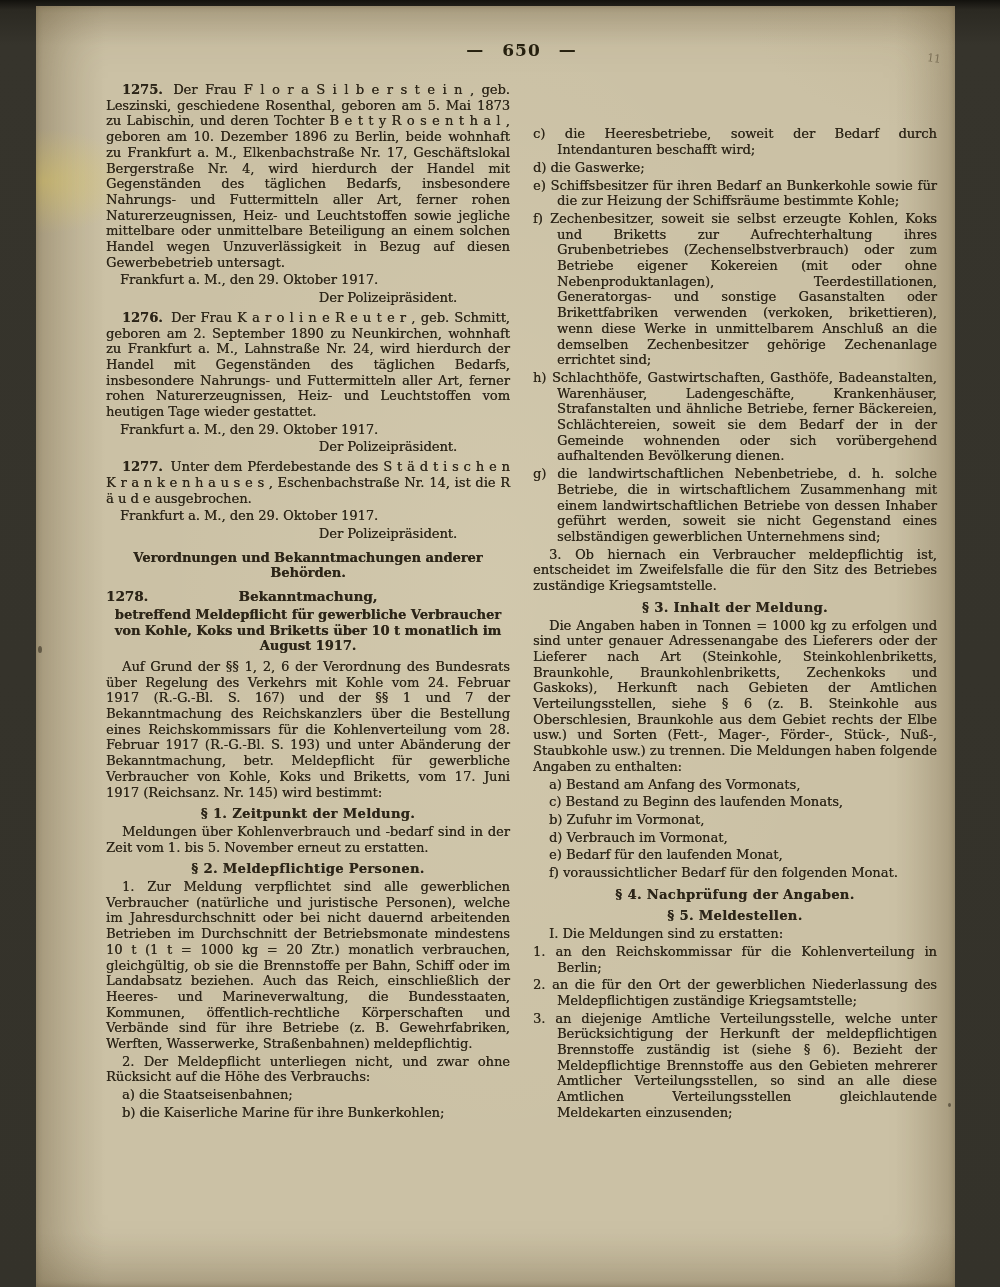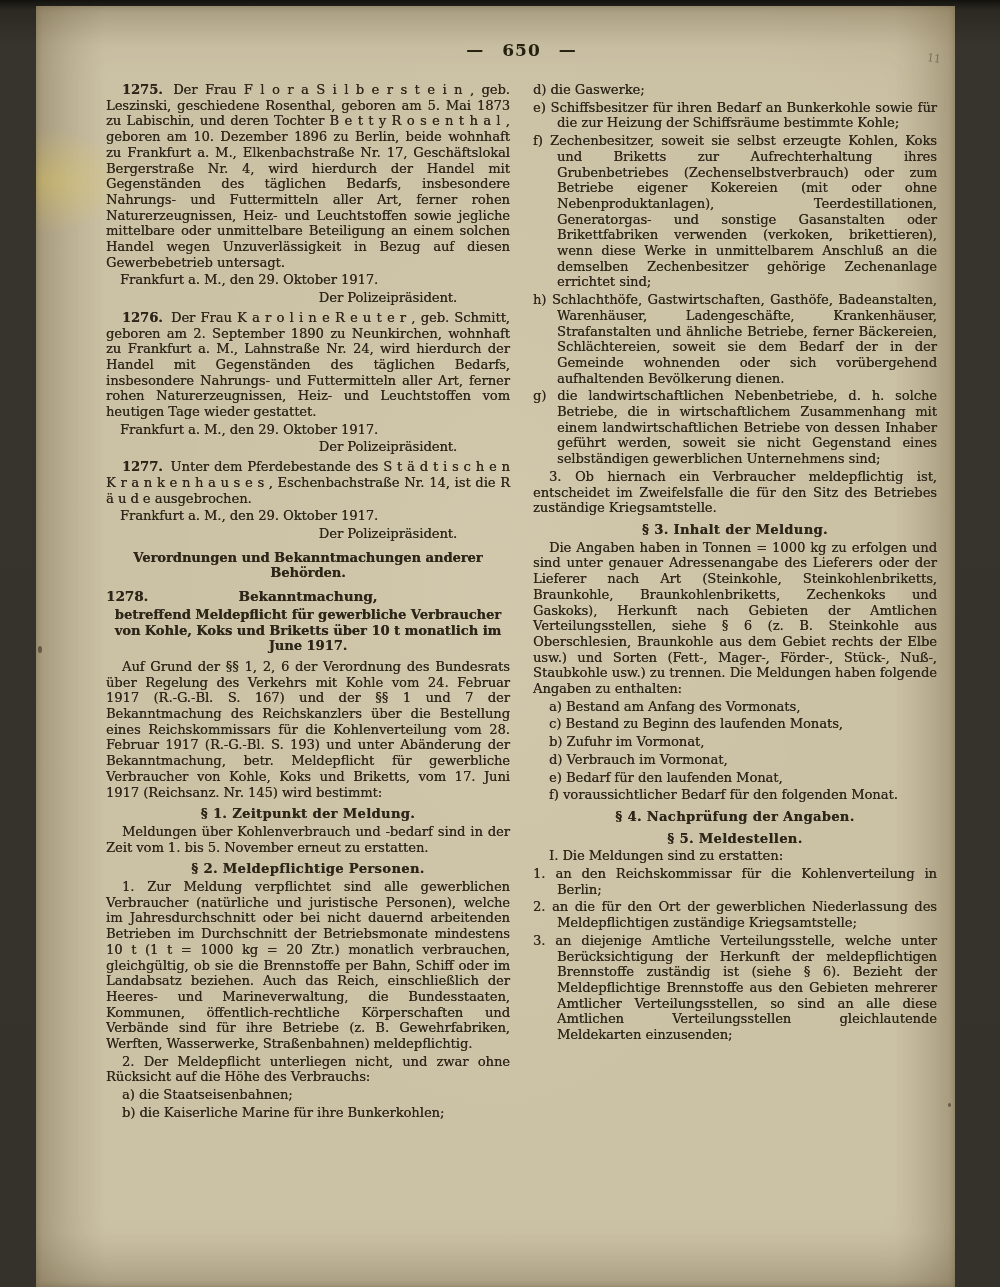--- a/index.html
+++ b/index.html
@@ -23,21 +23,21 @@
     box-sizing:border-box;
     color:#2c2518;
     font-family:"DejaVu Serif","Liberation Serif",serif;
     overflow:hidden;
   }
   .page-head{
     text-align:center;font-weight:bold;font-size:17px;
     margin:0 0 22px 0;color:#26200f;letter-spacing:1px;
   }
   .page-head span{margin:0 9px;}
-  .columns{display:flex;align-items:flex-start;}
+  .columns{display:flex;align-items:flex-end;}
   .col{
     flex:1 1 0;font-size:13px;line-height:15.7px;text-align:justify;
     hyphens:auto;-webkit-hyphens:auto;
     text-shadow:0.25px 0 0 rgba(40,32,18,0.75);
   }
   .divider{
     width:1px;margin:2px 11px 0 11px;
     background:linear-gradient(rgba(58,48,36,0) 0%, rgba(58,48,36,0.6) 3%, rgba(58,48,36,0.6) 97%, rgba(58,48,36,0) 100%);
   }
   .blk{margin:0 0 2px 0;}
@@ -81,32 +81,33 @@
           <div class="blk b-date"> Frankfurt a. M., den 29. Oktober 1917.</div>
           <div class="blk b-sig"> Der Polizeipräsident.</div>
           <div class="blk b-para"><span class="blk-num">1276.</span> Der Frau K a r o l i n e  R e u t e r , geb. Schmitt, geboren am 2. September 1890 zu Neunkirchen, wohnhaft zu Frankfurt a. M., Lahnstraße Nr. 24, wird hierdurch der Handel mit Gegenständen des täglichen Bedarfs, insbesondere Nahrungs- und Futtermitteln aller Art, ferner rohen Naturerzeugnissen, Heiz- und Leuchtstoffen vom heutigen Tage wieder gestattet.</div>
           <div class="blk b-date"> Frankfurt a. M., den 29. Oktober 1917.</div>
           <div class="blk b-sig"> Der Polizeipräsident.</div>
           <div class="blk b-para"><span class="blk-num">1277.</span> Unter dem Pferdebestande des S t ä d t i s c h e n  K r a n k e n h a u s e s , Eschenbachstraße Nr. 14, ist die R ä u d e  ausgebrochen.</div>
           <div class="blk b-date"> Frankfurt a. M., den 29. Oktober 1917.</div>
           <div class="blk b-sig"> Der Polizeipräsident.</div>
           <div class="blk b-headbold"> Verordnungen und Bekanntmachungen anderer Behörden.</div>
           <div class="blk b-numcenter"><span class="blk-num">1278.</span> Bekanntmachung,</div>
-          <div class="blk b-titlebold"> betreffend Meldepflicht für gewerbliche Verbraucher von Kohle, Koks und Briketts über 10 t monatlich im June 1917.</div>
+          <div class="blk b-titlebold"> betreffend Meldepflicht für gewerbliche Verbraucher von Kohle, Koks und Briketts über 10 t monatlich im August 1917.</div>
           <div class="blk b-para"> Auf Grund der §§ 1, 2, 6 der Verordnung des Bundesrats über Regelung des Verkehrs mit Kohle vom 24. Februar 1917 (R.-G.-Bl. S. 167) und der §§ 1 und 7 der Bekanntmachung des Reichskanzlers über die Bestellung eines Reichskommissars für die Kohlenverteilung vom 28. Februar 1917 (R.-G.-Bl. S. 193) und unter Abänderung der Bekanntmachung, betr. Meldepflicht für gewerbliche Verbraucher von Kohle, Koks und Briketts, vom 17. Juni 1917 (Reichsanz. Nr. 145) wird bestimmt:</div>
           <div class="blk b-section"> § 1. Zeitpunkt der Meldung.</div>
           <div class="blk b-para"> Meldungen über Kohlenverbrauch und -bedarf sind in der Zeit vom 1. bis 5. November erneut zu erstatten.</div>
           <div class="blk b-section"> § 2. Meldepflichtige Personen.</div>
           <div class="blk b-para"> 1. Zur Meldung verpflichtet sind alle gewerblichen Verbraucher (natürliche und juristische Personen), welche im Jahresdurchschnitt oder bei nicht dauernd arbeitenden Betrieben im Durchschnitt der Betriebsmonate mindestens 10 t (1 t = 1000 kg = 20 Ztr.) monatlich verbrauchen, gleichgültig, ob sie die Brennstoffe per Bahn, Schiff oder im Landabsatz beziehen. Auch das Reich, einschließlich der Heeres- und Marineverwaltung, die Bundesstaaten, Kommunen, öffentlich-rechtliche Körperschaften und Verbände sind für ihre Betriebe (z. B. Gewehrfabriken, Werften, Wasserwerke, Straßenbahnen) meldepflichtig.</div>
           <div class="blk b-para"> 2. Der Meldepflicht unterliegen nicht, und zwar ohne Rücksicht auf die Höhe des Verbrauchs:</div>
           <div class="blk b-itemind"> a) die Staatseisenbahnen;</div>
           <div class="blk b-itemind"> b) die Kaiserliche Marine für ihre Bunkerkohlen;</div>
         </div>
       <div class="divider"></div>
       <div class="col">
+          <div class="blk b-item"> c) die Heeresbetriebe, soweit der Bedarf durch Intendanturen beschafft wird;</div>
           <div class="blk b-item"> d) die Gaswerke;</div>
           <div class="blk b-item"> e) Schiffsbesitzer für ihren Bedarf an Bunkerkohle sowie für die zur Heizung der Schiffsräume bestimmte Kohle;</div>
           <div class="blk b-item"> f) Zechenbesitzer, soweit sie selbst erzeugte Kohlen, Koks und Briketts zur Aufrechterhaltung ihres Grubenbetriebes (Zechenselbstverbrauch) oder zum Betriebe eigener Kokereien (mit oder ohne Nebenproduktanlagen), Teerdestillationen, Generatorgas- und sonstige Gasanstalten oder Brikettfabriken verwenden (verkoken, brikettieren), wenn diese Werke in unmittelbarem Anschluß an die demselben Zechenbesitzer gehörige Zechenanlage errichtet sind;</div>
           <div class="blk b-item"> h) Schlachthöfe, Gastwirtschaften, Gasthöfe, Badeanstalten, Warenhäuser, Ladengeschäfte, Krankenhäuser, Strafanstalten und ähnliche Betriebe, ferner Bäckereien, Schlächtereien, soweit sie dem Bedarf der in der Gemeinde wohnenden oder sich vorübergehend aufhaltenden Bevölkerung dienen.</div>
           <div class="blk b-item"> g) die landwirtschaftlichen Nebenbetriebe, d. h. solche Betriebe, die in wirtschaftlichem Zusammenhang mit einem landwirtschaftlichen Betriebe von dessen Inhaber geführt werden, soweit sie nicht Gegenstand eines selbständigen gewerblichen Unternehmens sind;</div>
           <div class="blk b-para"> 3. Ob hiernach ein Verbraucher meldepflichtig ist, entscheidet im Zweifelsfalle die für den Sitz des Betriebes zuständige Kriegsamtstelle.</div>
           <div class="blk b-section"> § 3. Inhalt der Meldung.</div>
           <div class="blk b-para"> Die Angaben haben in Tonnen = 1000 kg zu erfolgen und sind unter genauer Adressenangabe des Lieferers oder der Lieferer nach Art (Steinkohle, Steinkohlenbriketts, Braunkohle, Braunkohlenbriketts, Zechenkoks und Gaskoks), Herkunft nach Gebieten der Amtlichen Verteilungsstellen, siehe § 6 (z. B. Steinkohle aus Oberschlesien, Braunkohle aus dem Gebiet rechts der Elbe usw.) und Sorten (Fett-, Mager-, Förder-, Stück-, Nuß-, Staubkohle usw.) zu trennen. Die Meldungen haben folgende Angaben zu enthalten:</div>
           <div class="blk b-itemind"> a) Bestand am Anfang des Vormonats,</div>
           <div class="blk b-itemind"> c) Bestand zu Beginn des laufenden Monats,</div>

